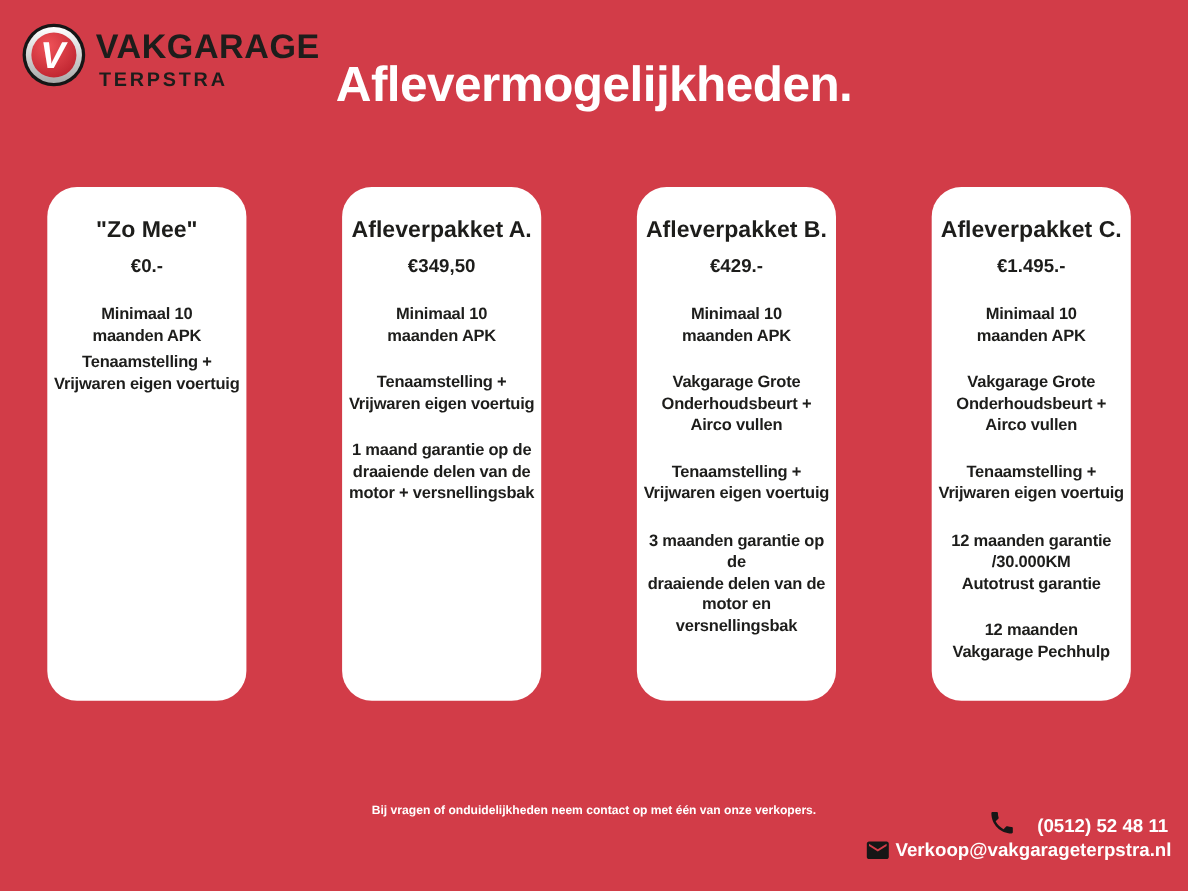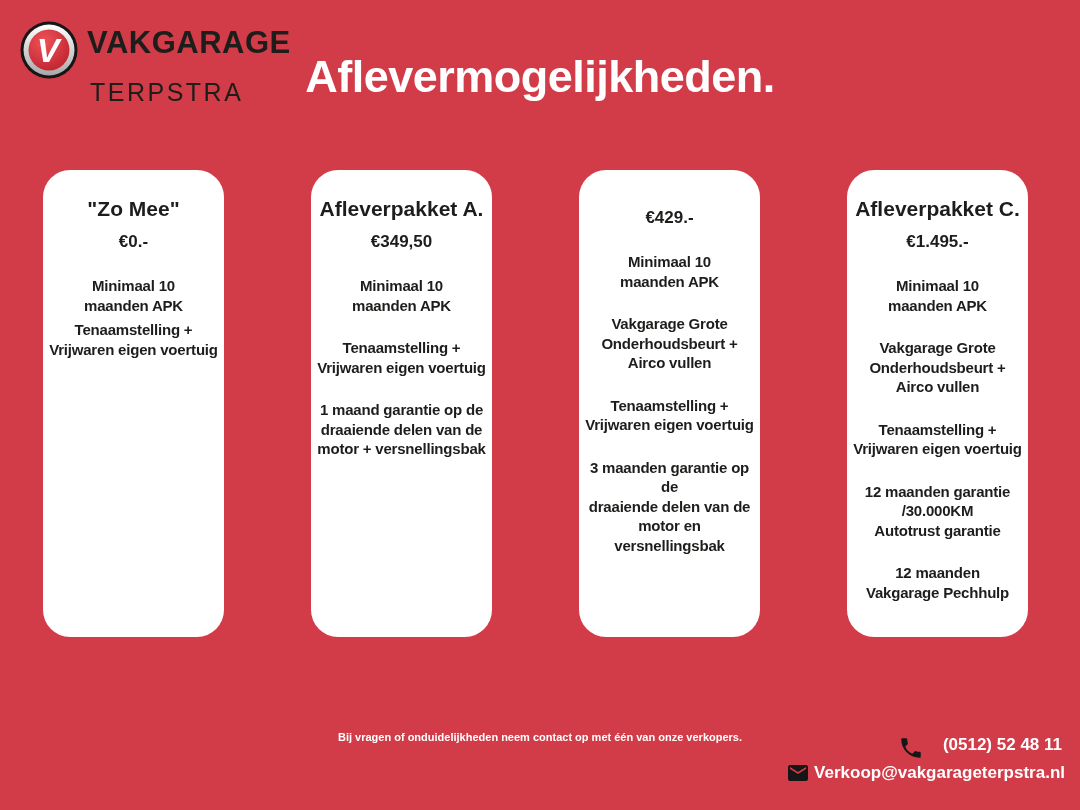--- a/index.html
+++ b/index.html
@@ -10,21 +10,21 @@
     height: 810px;
     background: var(--bg, #d23c48);
     font-family: "Liberation Sans", "DejaVu Sans", sans-serif;
     overflow: hidden;
   }
 
   
   .logo-badge { position: absolute; left: 20px; top: 21px; width: 58px; height: 58px; }
   .brand-block { position: absolute; left: 87px; top: 27px; color: var(--ink, #1d1d1b); }
   .brand-name { font-size: 31px; font-weight: 900; letter-spacing: 0.5px; line-height: 1.0; }
-  .brand-sub  { font-size: 25px; font-weight: 400; letter-spacing: 2.5px; line-height: 1.0; margin-top: 22px; margin-left: 3px; }
+  .brand-sub  { font-size: 18px; font-weight: 700; letter-spacing: 2.5px; line-height: 1.0; margin-top: 5px; margin-left: 3px; }
   .page-title {
     position: absolute; left: 0; top: 52px; width: 100%;
     text-align: center; color: var(--light, #fff);
     font-size: 45px; font-weight: 700; letter-spacing: -0.5px; line-height: 1.1;
   }
 
   
   .cards-row {
     position: absolute; left: 43px; top: 170px; width: 985px; height: 467px;
     display: flex; justify-content: space-between;
@@ -50,21 +50,21 @@
   .card-0 .pkg-item:nth-child(3) { margin-top: 30px; }
 
   
   .footer-note {
     position: absolute; left: 0; top: 731px; width: 100%;
     text-align: center; color: var(--light, #fff);
     font-size: 11px; font-weight: 700;
   }
   .contact-phone {
     position: absolute; right: 18px; top: 735px;
-    display: flex; align-items: flex-start; gap: 19px;
+    display: flex; align-items: flex-end; gap: 19px;
     color: var(--light, #fff); font-size: 17px; font-weight: 700;
   }
   .contact-email {
     position: absolute; right: 15px; top: 761px;
     display: flex; align-items: center; gap: 1px;
     color: var(--light, #fff); font-size: 17px; font-weight: 700;
   }
   .icon { display: inline-flex; flex: none; }
 </style>
 </head>
@@ -116,20 +116,21 @@
           <div class="pkg-item">Minimaal 10
 maanden APK</div>
           <div class="pkg-item">Tenaamstelling +
 Vrijwaren eigen voertuig</div>
           <div class="pkg-item">1 maand garantie op de
 draaiende delen van de
 motor + versnellingsbak</div>
         </div>
       </section>
       <section class="package-card card-2">
+        <h2 class="pkg-name">Afleverpakket B.</h2>
         <div class="pkg-price">€429.-</div>
         <div class="pkg-items">
           <div class="pkg-item">Minimaal 10
 maanden APK</div>
           <div class="pkg-item">Vakgarage Grote
 Onderhoudsbeurt +
 Airco vullen</div>
           <div class="pkg-item">Tenaamstelling +
 Vrijwaren eigen voertuig</div>
           <div class="pkg-item">3 maanden garantie op de

